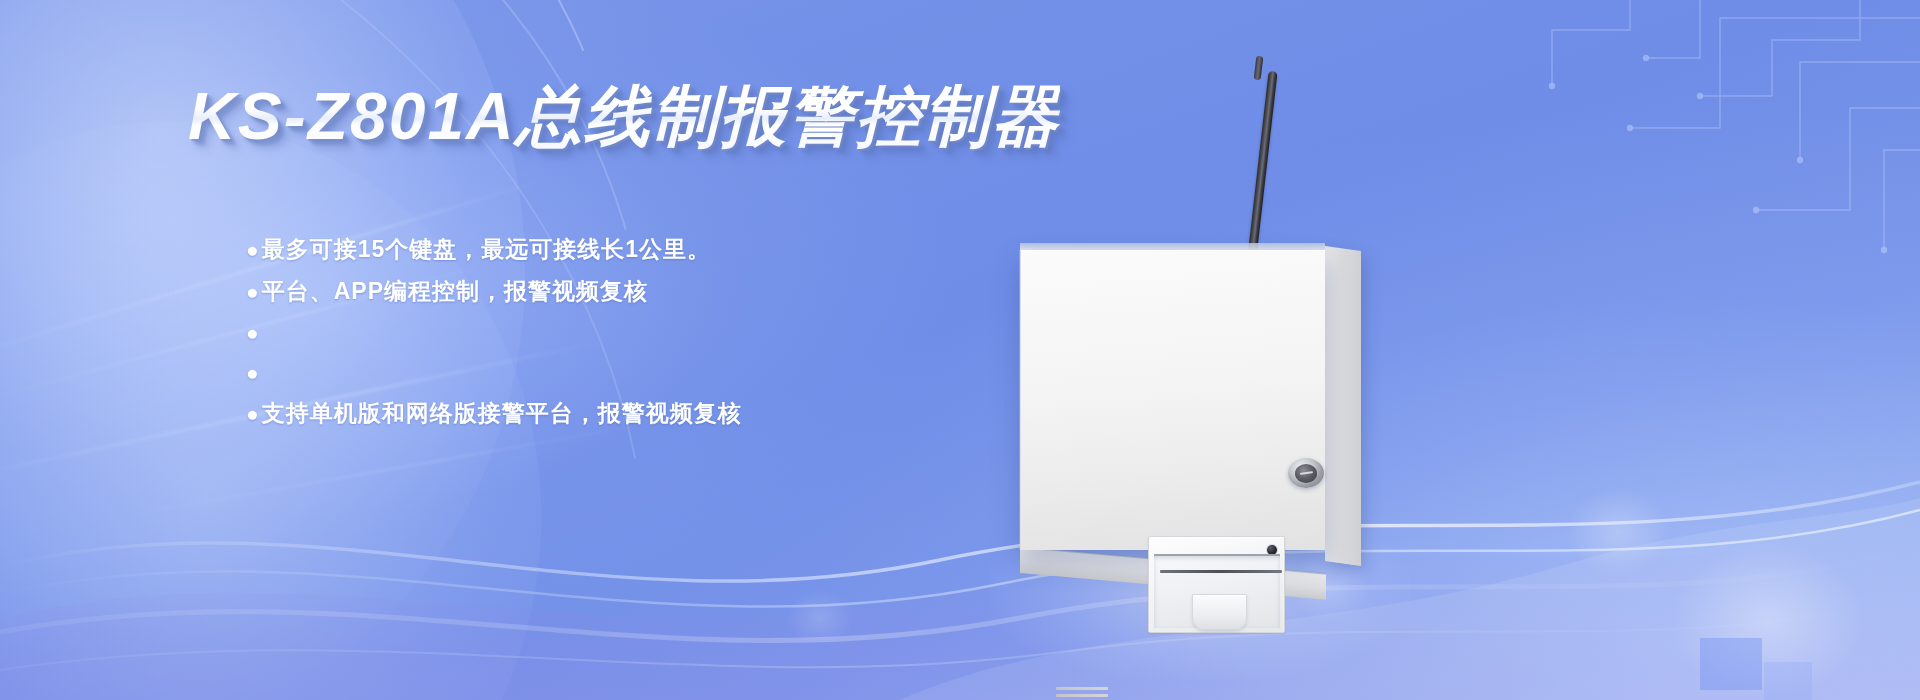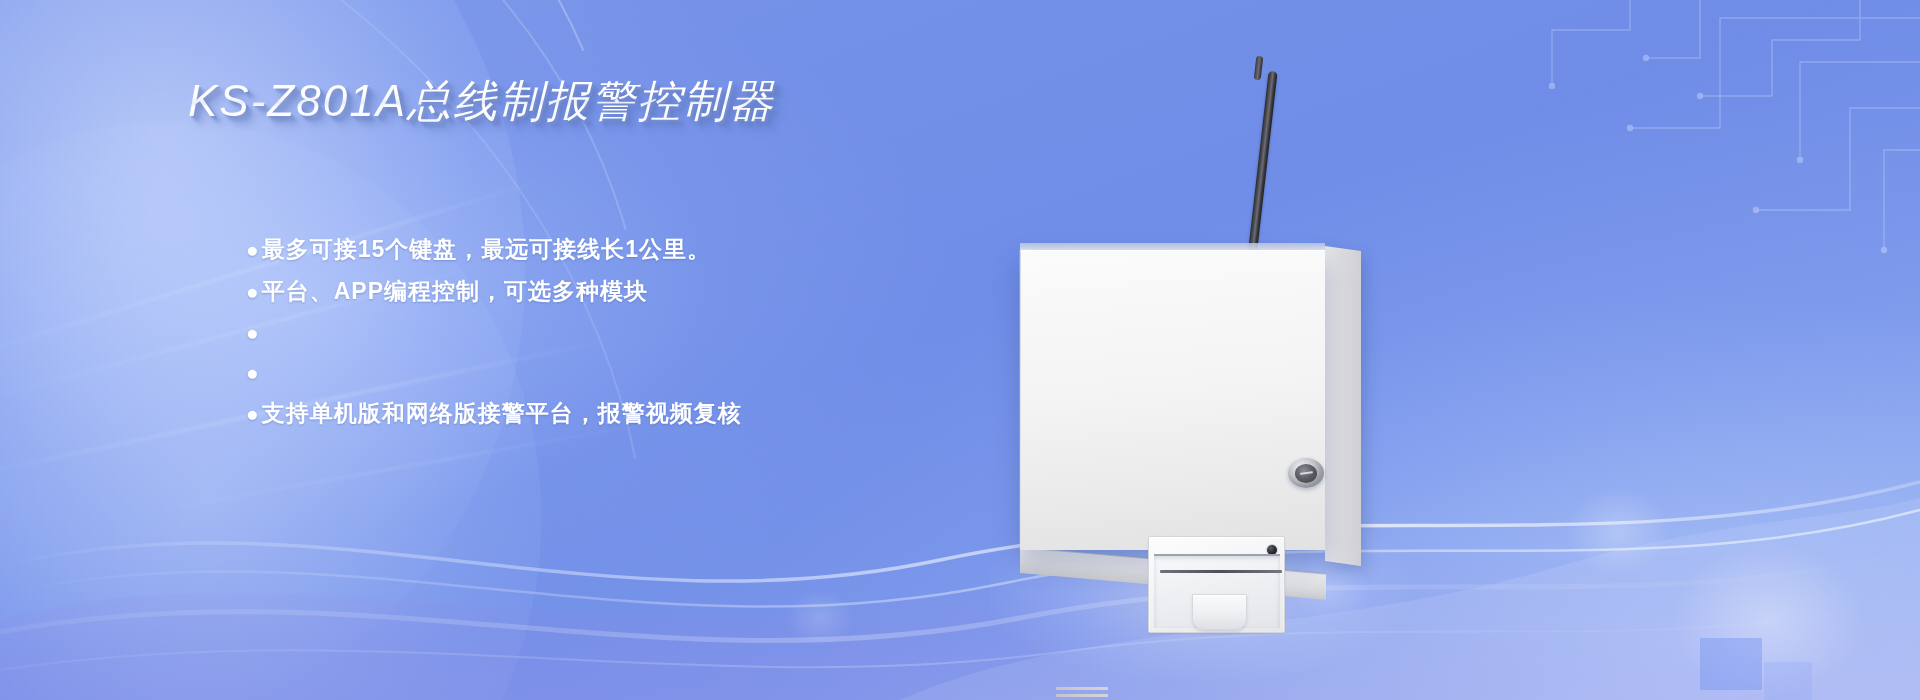--- a/index.html
+++ b/index.html
@@ -69,22 +69,22 @@
   
   .ribbons { position:absolute; left:0; bottom:0; width:1920px; height:330px; pointer-events:none; }
 
   
   .circuit { position:absolute; right:0; top:0; width:760px; height:300px; pointer-events:none; opacity:.45; }
 
   
   #title {
     position:absolute;
     left:188px; top:72px;
-    font-size:44px;
-    font-weight:normal;
+    font-size:66px;
+    font-weight:bold;
     font-style:italic;
     letter-spacing:2px;
     white-space:nowrap;
     color:#f4f7ff;
     background:linear-gradient(180deg,#ffffff 0%,#ffffff 40%,#e8eefc 52%,#ffffff 60%,#f2f5ff 100%);
     -webkit-background-clip:text;
     background-clip:text;
     -webkit-text-fill-color:transparent;
     text-shadow:none;
     filter:
@@ -379,21 +379,21 @@
 
   <div id="title">KS-Z801A总线制报警控制器</div>
 
   <div id="features">
     <div class="feature">
       <span class="dot">●</span>
       <span>最多可接15个键盘，最远可接线长1公里。</span>
     </div>
     <div class="feature">
       <span class="dot">●</span>
-      <span>平台、APP编程控制，可选多种模块</span>
+      <span>平台、APP编程控制，报警视频复核</span>
     </div>
     <div class="feature">
       <span class="dot">●</span>
     </div>
     <div class="feature">
       <span class="dot">●</span>
     </div>
     <div class="feature">
       <span class="dot">●</span>
       <span>支持单机版和网络版接警平台，报警视频复核</span>

